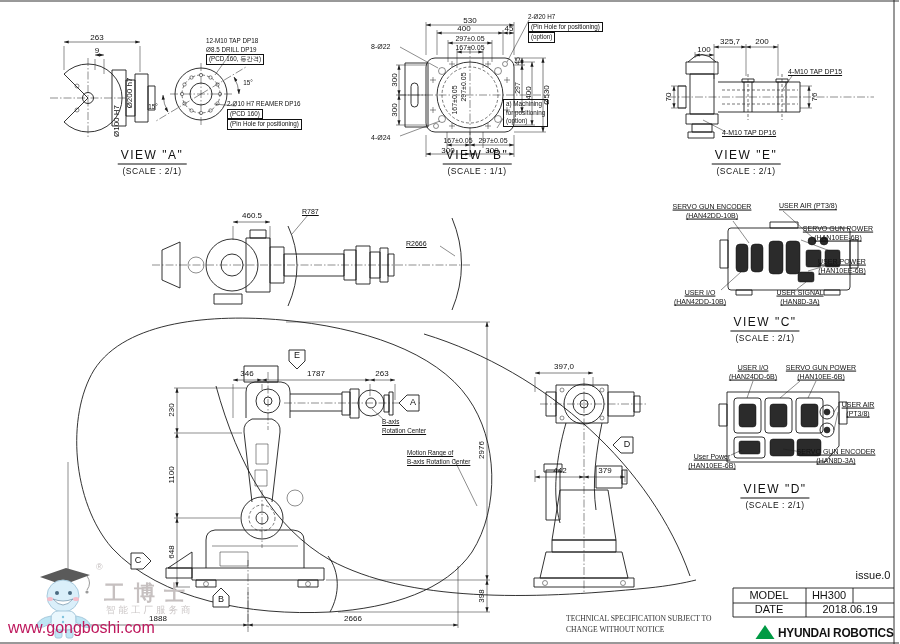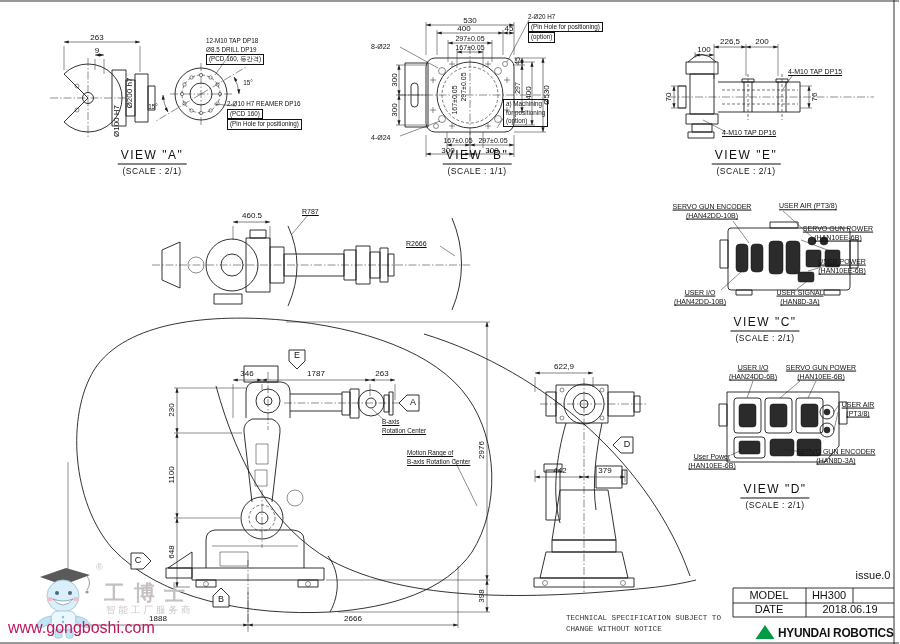--- a/index.html
+++ b/index.html
@@ -17,21 +17,21 @@
   .lb{position:absolute;font-size:8px;line-height:1.25;white-space:nowrap;color:#111}
   .cc{transform:translate(-50%,-50%)}
   .rr{transform:translate(-50%,-50%) rotate(-90deg)}
   .ctr{text-align:center}
   .u{text-decoration:underline}
   .n6{font-size:6.3px;line-height:1.35}
   .n7{font-size:7px;line-height:1.35}
   .vt{font-size:12px;letter-spacing:1.5px;border-bottom:1.2px solid #111;padding:0 3px 1px}
   .vs{font-size:8.5px;letter-spacing:.5px}
   .bx{border:.7px solid #111;padding:0 2px;width:max-content}
-  .mono{font-family:Liberation Mono, monospace;font-size:7.6px;color:#333;line-height:1.5}
+  .mono{font-family:Liberation Serif, serif;font-size:7.6px;color:#333;line-height:1.5}
   .tb{font-size:11px}
   .brand{font-size:12.5px;font-weight:bold;letter-spacing:-.3px;transform:scaleX(.95);transform-origin:left center}
   .wm-big{font-size:21px;letter-spacing:9px;color:#c6c0c0;font-weight:bold}
   .wm-sub{font-size:9.5px;letter-spacing:3px;color:#ccc7c7}
   .wm-url{font-size:16px;color:#be185d}
   .wm-reg{font-size:9px;color:#c6c0c0}
 </style>
 </head>
 <body>
 
@@ -339,21 +339,21 @@
 <div class="lb n7 rr" style="left:455px;top:100px">167±0.05</div>
 <div class="lb n6 bx" style="left:503px;top:99px">
   <div>a) Machining</div>
   <div>for positioning</div>
   <div>(option)</div>
 </div>
 <div class="lb vt cc" style="left:477px;top:156px">VIEW "B"</div>
 <div class="lb vs cc" style="left:477px;top:171px">(SCALE : 1/1)</div>
 
 <div class="lb cc" style="left:704px;top:50px">100</div>
-<div class="lb cc" style="left:730px;top:42px">226,5</div>
+<div class="lb cc" style="left:730px;top:42px">325,7</div>
 <div class="lb cc" style="left:762px;top:42px">200</div>
 <div class="lb rr" style="left:669px;top:97px">70</div>
 <div class="lb rr" style="left:815px;top:97px">76</div>
 <div class="lb n7 u" style="left:788px;top:67px">4-M10 TAP DP15</div>
 <div class="lb n7 u" style="left:722px;top:128px">4-M10 TAP DP16</div>
 <div class="lb vt cc" style="left:746px;top:156px">VIEW "E"</div>
 <div class="lb vs cc" style="left:746px;top:171px">(SCALE : 2/1)</div>
 
 <div class="lb cc" style="left:252px;top:216px">460.5</div>
 <div class="lb n7 u" style="left:302px;top:207px">R787</div>
@@ -399,21 +399,21 @@
 <div class="lb cc" style="left:221px;top:600px;font-size:9px">B</div>
 <div class="lb n6 u" style="left:382px;top:418px">
   <div>B-axis</div>
   <div>Rotation Center</div>
 </div>
 <div class="lb n6 u" style="left:407px;top:449px">
   <div>Motion Range of</div>
   <div>B-axis Rotation Center</div>
 </div>
 
-<div class="lb cc" style="left:564px;top:367px">622,9</div>
+<div class="lb cc" style="left:564px;top:367px">397,0</div>
 <div class="lb cc" style="left:560px;top:471px">442</div>
 <div class="lb cc" style="left:605px;top:471px">379</div>
 <div class="lb cc" style="left:627px;top:445px;font-size:9px">D</div>
 
 <div class="lb n7 cc ctr u" style="left:753px;top:372px">
   <div>USER I/O</div>
   <div>(HAN24DD-6B)</div>
 </div>
 <div class="lb n7 cc ctr u" style="left:821px;top:372px">
   <div>SERVO GUN POWER</div>

